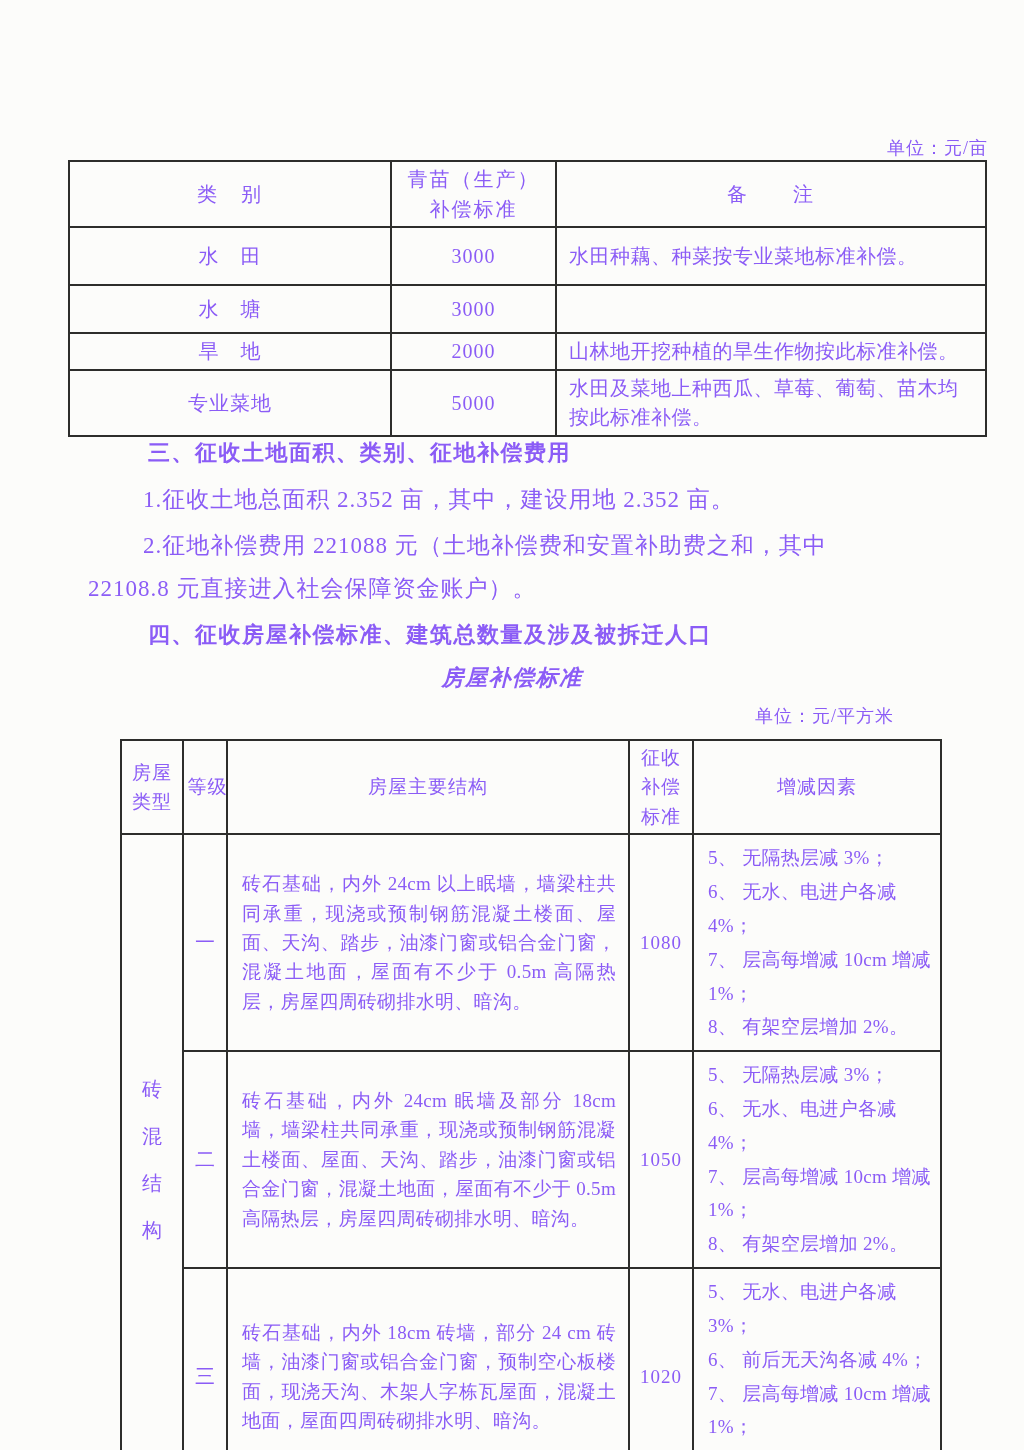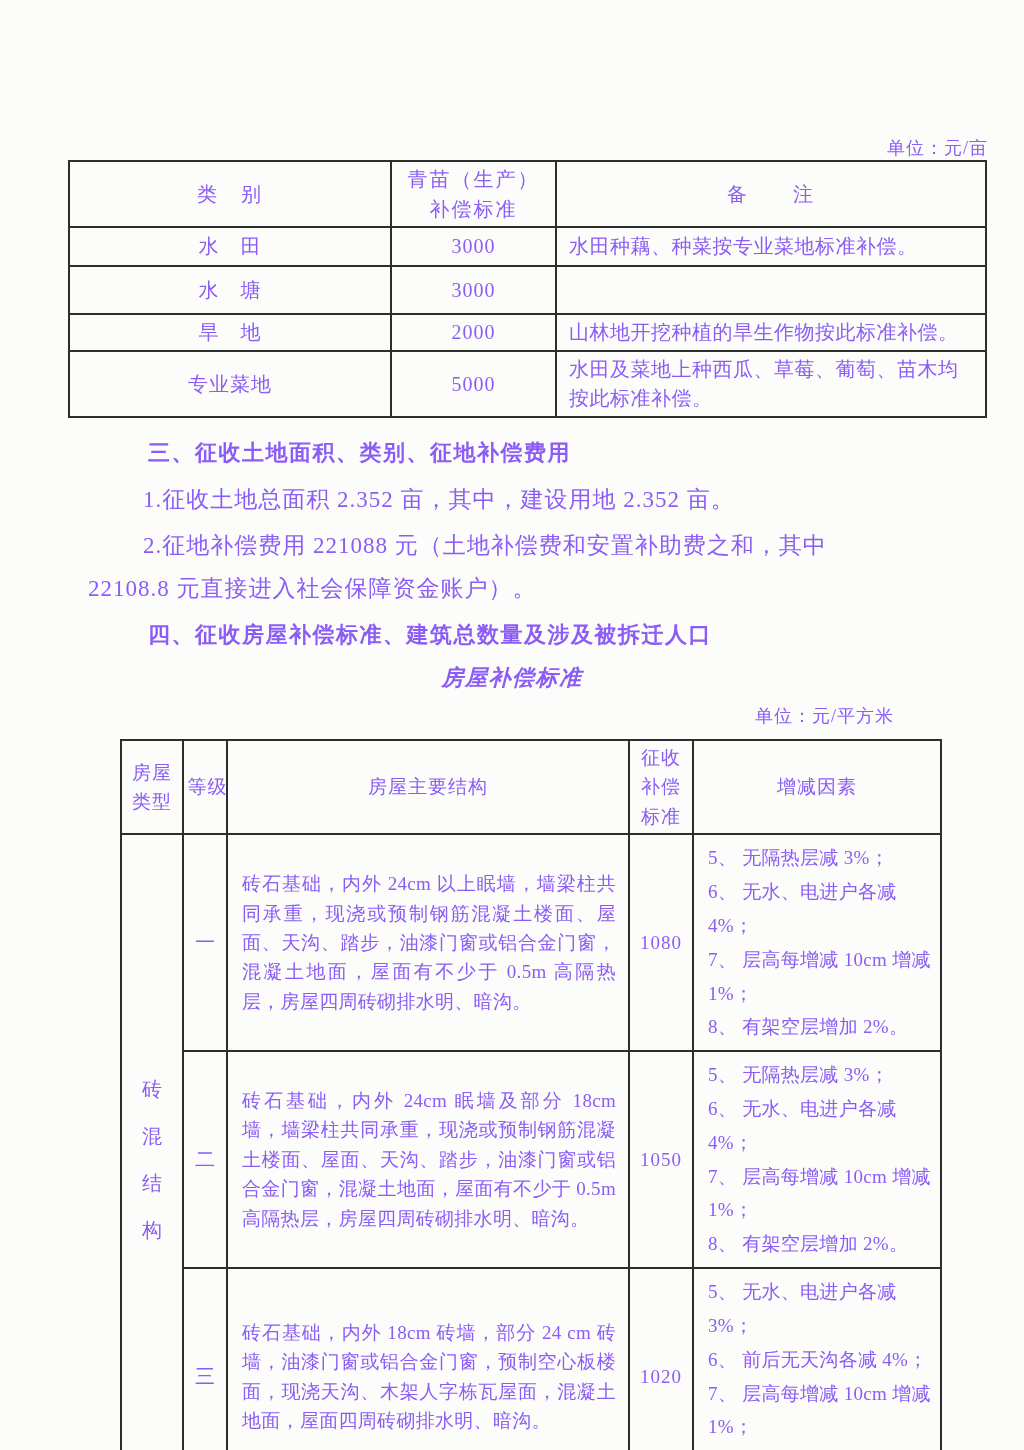--- a/index.html
+++ b/index.html
@@ -27,21 +27,21 @@
   
   table { border-collapse: collapse; table-layout: fixed; }
   td, th { border: 2px solid #2d2d2b; font-weight: normal; vertical-align: middle; }
 
   #crop-table {
     left: 68px; top: 160px;
     width: 917px;
     font-size: 20px;
   }
   #crop-table tr.h-row  { height: 55px; }
-  #crop-table tr.r-0 { height: 39px; }
+  #crop-table tr.r-0 { height: 58px; }
   #crop-table tr.r-1 { height: 48px; }
   #crop-table tr.r-2 { height: 36px; }
   #crop-table tr.r-3 { height: 54px; }
   #crop-table .cat-cell, #crop-table .std-cell { text-align: center; letter-spacing: 1px; }
   #crop-table .head-cell { text-align: center; letter-spacing: 2px; padding: 2px 8px; line-height: 1.5; }
   #crop-table .note-cell { text-align: left; padding: 3px 21px 3px 12px; line-height: 1.45; letter-spacing: 0.5px; }
 
   
   .sec-heading {
     font-family: "Liberation Sans", "DejaVu Sans", sans-serif;

